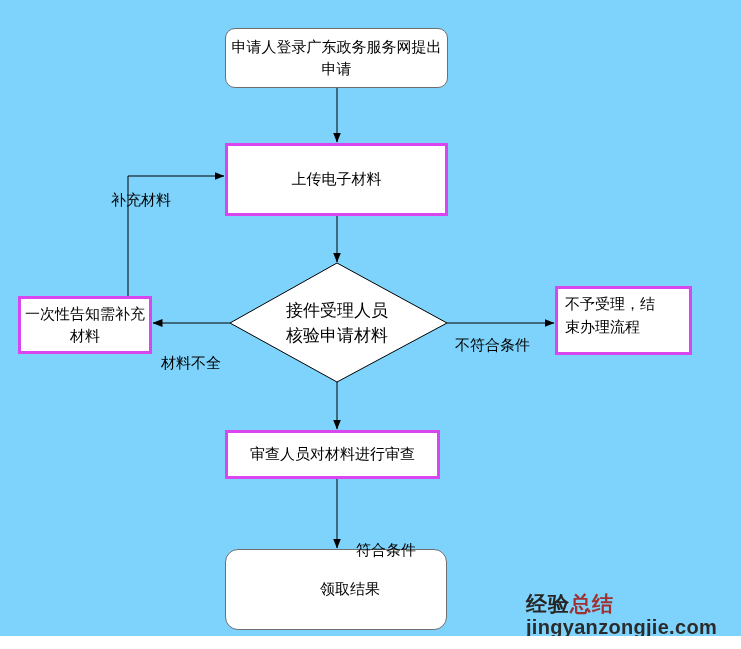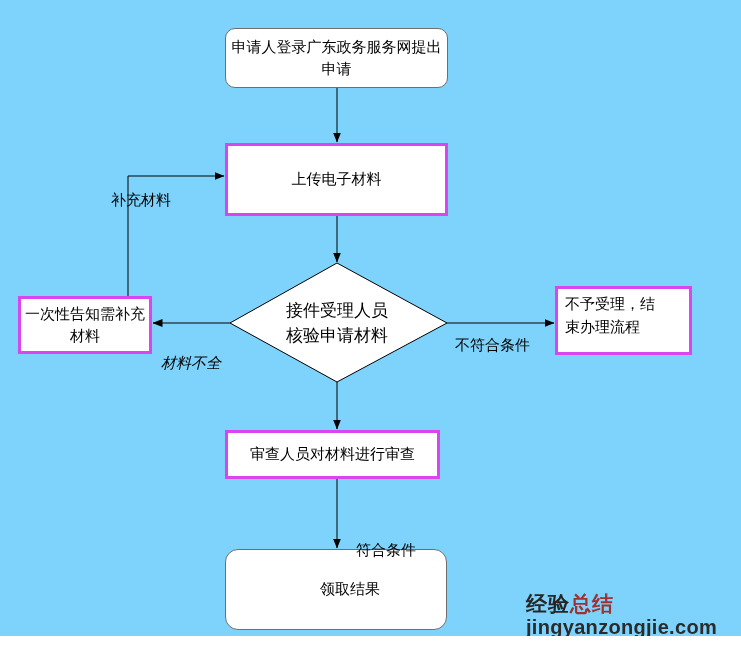--- a/index.html
+++ b/index.html
@@ -58,21 +58,21 @@
     background: transparent;
   }
   .edge-label {
     position: absolute;
     font-size: 15px;
     white-space: nowrap;
     color: #000000;
     margin-top: 48px;
   }
   .label-supplement    { left: 111px; top: 143px; }
-  .label-incomplete    { left: 161px; top: 306px; font-style: italic; }
+  .label-incomplete    { left: 161px; top: 306px; }
   .label-not-qualified { left: 455px; top: 288px; }
   .label-qualified     { left: 356px; top: 493px; text-align: right; }
 
   .watermark {
     position: absolute;
     right: 24px;
     top: 591px;
     text-align: left;
     font-weight: bold;
   }

